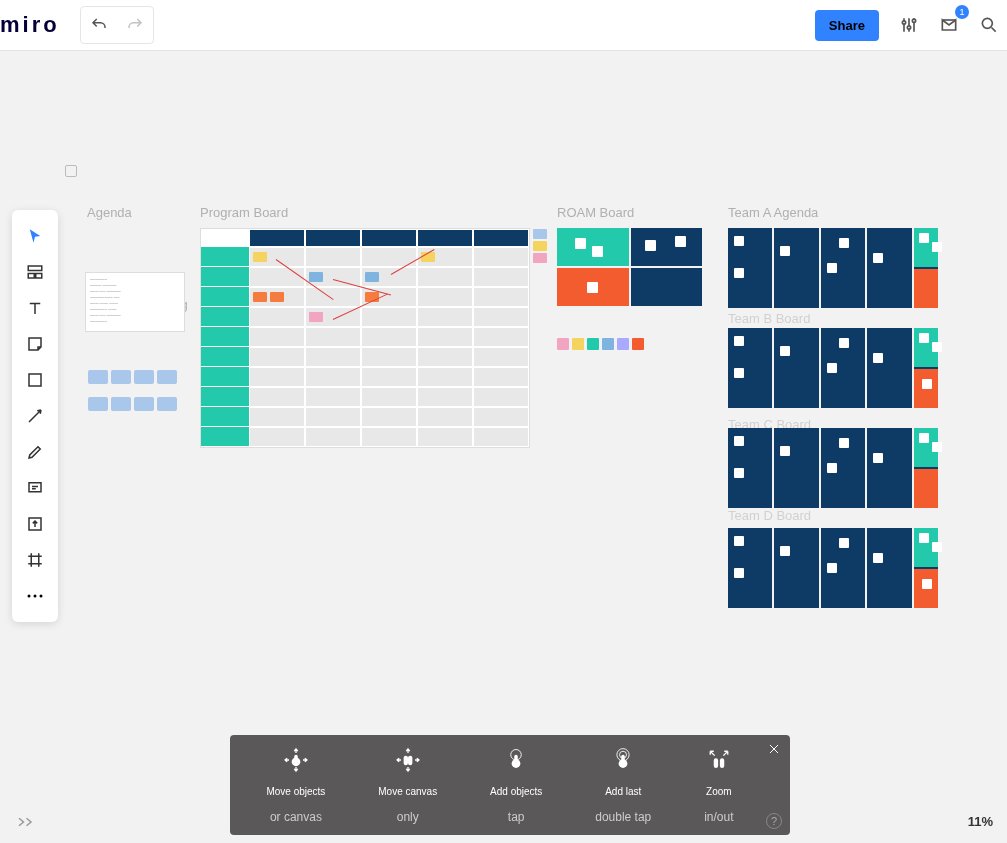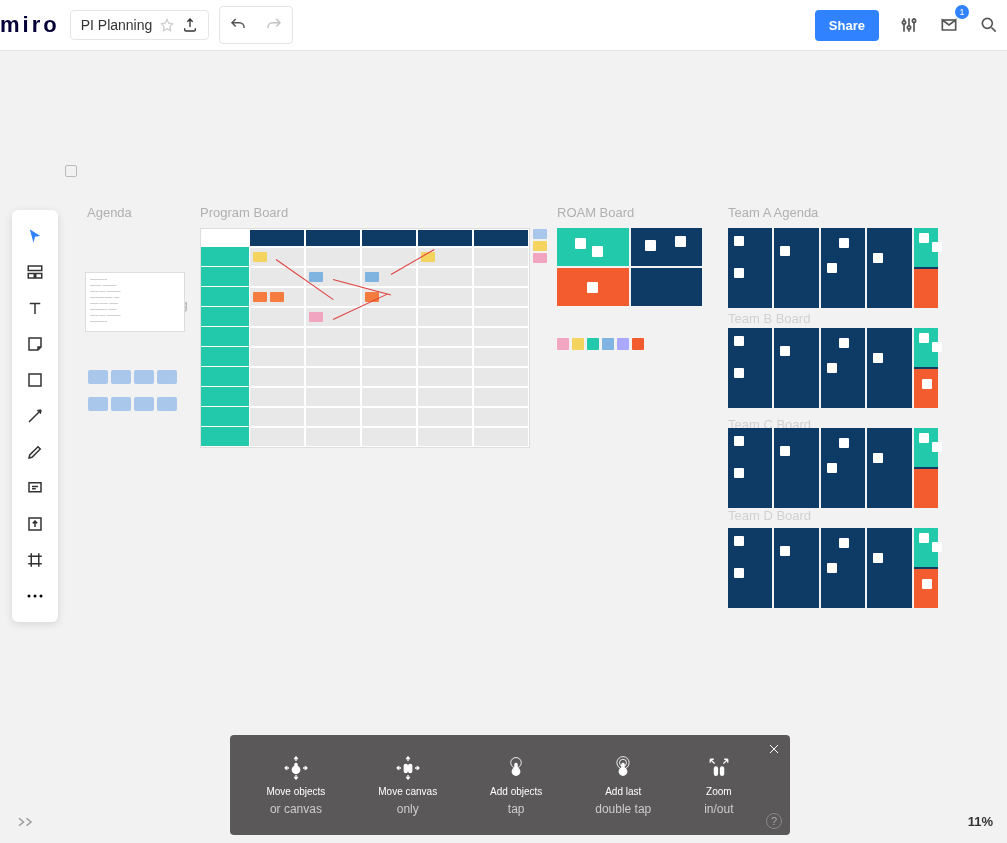--- a/index.html
+++ b/index.html
@@ -5,21 +5,21 @@
 * { box-sizing: border-box; margin: 0; padding: 0; }
 body { font-family: -apple-system, BlinkMacSystemFont, "Segoe UI", Helvetica, Arial, sans-serif; background: #f2f2f2; width: 1007px; height: 843px; overflow: hidden; position: relative; }
 
 
 .topbar { position: absolute; top: 0; left: 0; right: 0; height: 50px; background: #fff; display: flex; align-items: center; padding: 0 0; z-index: 100; box-shadow: 0 1px 0 rgba(0,0,0,0.06); }
 .logo { font-size: 22px; font-weight: 900; letter-spacing: 3px; color: #050038; text-transform: lowercase; margin-right: 10px; }
 .title-box { border: 1px solid #e5e5e5; border-radius: 4px; padding: 6px 10px; display: flex; align-items: center; gap: 8px; font-size: 14px; color: #333; }
 .icon-btn { width: 36px; height: 36px; display: flex; align-items: center; justify-content: center; color: #555; cursor: pointer; border-radius: 4px; }
 .icon-group { margin-left: 10px; display: flex; border: 1px solid #e5e5e5; border-radius: 4px; }
 .flex-spacer { flex: 1; }
-.share-btn { background: #3182ff; color: #ffffff; font-weight: 600; font-size: 13px; padding: 8px 14px; border-radius: 4px; cursor: pointer; margin-right: 8px; }
+.share-btn { background: #3182ff; color: #000000; font-weight: 600; font-size: 13px; padding: 8px 14px; border-radius: 4px; cursor: pointer; margin-right: 8px; }
 .top-right { display: flex; align-items: center; gap: 4px; }
 .badge-wrap { position: relative; }
 .badge { position: absolute; top: -2px; right: -2px; background: #3182ff; color: #fff; font-size: 9px; width: 14px; height: 14px; border-radius: 50%; display: flex; align-items: center; justify-content: center; }
 
 
 .sidebar { position: absolute; left: 12px; top: 210px; width: 46px; background: #fff; border-radius: 6px; box-shadow: 0 2px 8px rgba(0,0,0,0.12); display: flex; flex-direction: column; align-items: center; padding: 8px 0; z-index: 50; }
 .tool { width: 38px; height: 36px; display: flex; align-items: center; justify-content: center; color: #333; cursor: pointer; }
 .tool.active svg path, .tool.active svg polygon { fill: #3182ff; }
 
 
@@ -64,50 +64,37 @@
 
 .team-board { position: absolute; left: 728px; width: 210px; height: 80px; display: flex; gap: 2px; }
 .tb-col { flex: 1; background: #0d3b66; position: relative; }
 .tb-col.side { flex: 0.55; display: flex; flex-direction: column; gap: 2px; }
 .tb-side-top { flex: 1; background: #22c9aa; position: relative; }
 .tb-side-bot { flex: 1; background: #f25c2e; position: relative; }
 .tb-note { position: absolute; width: 10px; height: 10px; background: #fff; border-radius: 1px; }
 
 
 .hintbar { position: absolute; left: 230px; bottom: 8px; width: 560px; height: 100px; background: #5a5858; border-radius: 4px; display: flex; align-items: center; justify-content: space-around; color: #fff; padding: 8px 30px 8px 10px; }
-.hint { display: flex; flex-direction: column; align-items: center; gap: 4px; font-size: 10px; text-align: center; line-height: 1.2; }
+.hint { display: flex; flex-direction: column; align-items: center; gap: 12px; font-size: 10px; text-align: center; line-height: 1.2; }
 .hint-sub { font-size: 12px; color: #ccc; }
 .hint-close { position: absolute; top: 8px; right: 10px; color: #fff; cursor: pointer; }
 .hint-help { position: absolute; bottom: 6px; right: 8px; color: #aaa; font-size: 11px; width: 16px; height: 16px; border: 1px solid #888; border-radius: 50%; display: flex; align-items: center; justify-content: center; }
 
 
 .expand-btn { position: absolute; left: 16px; bottom: 14px; color: #999; cursor: pointer; }
 .zoom-level { position: absolute; right: 14px; bottom: 14px; font-size: 13px; color: #333; font-weight: 600; }
 
 svg { display: block; }
 .star { color: #ccc; }
 </style>
 </head>
 <body>
 
 <div class="topbar">
   <div class="logo">miro</div>
-  <div class="title-box">
-    <span>PI Planning</span>
-    <span class="star">
-      <svg width="14" height="14" viewBox="0 0 24 24">
-          <path fill="none" stroke="currentColor" stroke-width="2" d="M12 2l2.9 6.9L22 10l-5 4.9L18.2 22 12 18.3 5.8 22 7 14.9 2 10l7.1-1.1z"></path>
-        </svg>
-    </span>
-    <span>
-      <svg width="16" height="16" viewBox="0 0 24 24">
-          <path fill="none" stroke="currentColor" stroke-width="2" d="M12 3v12M8 7l4-4 4 4M4 17v2a2 2 0 002 2h12a2 2 0 002-2v-2"></path>
-        </svg>
-    </span>
-  </div>
   <div class="icon-group">
     <div class="icon-btn">
       <svg width="18" height="18" viewBox="0 0 24 24">
           <path fill="none" stroke="currentColor" stroke-width="2" d="M9 14L4 9l5-5M4 9h10a6 6 0 016 6v1"></path>
         </svg>
     </div>
     <div class="icon-btn" style="opacity:.35">
       <svg width="18" height="18" viewBox="0 0 24 24">
           <path fill="none" stroke="currentColor" stroke-width="2" d="M15 14l5-5-5-5M20 9H10a6 6 0 00-6 6v1"></path>
         </svg>

